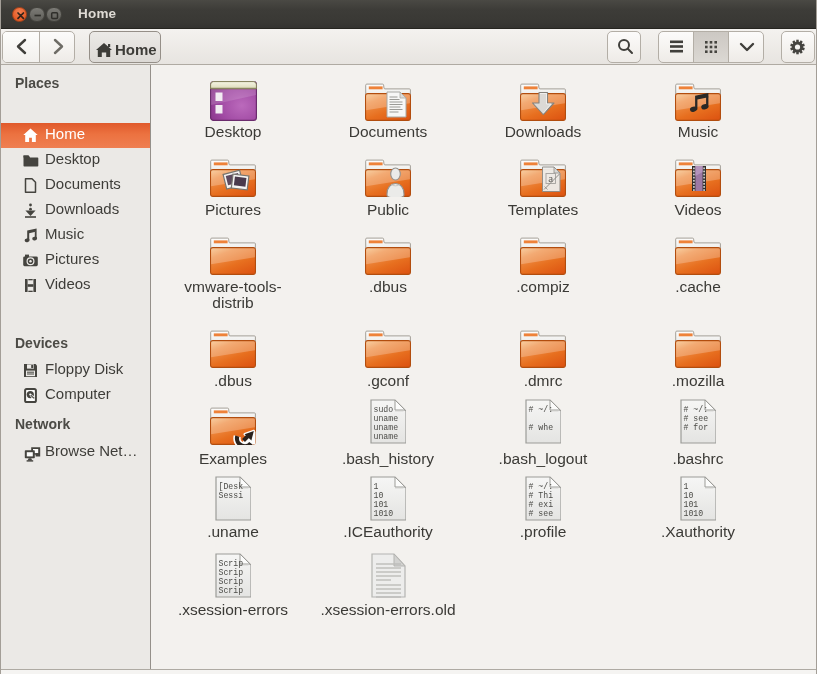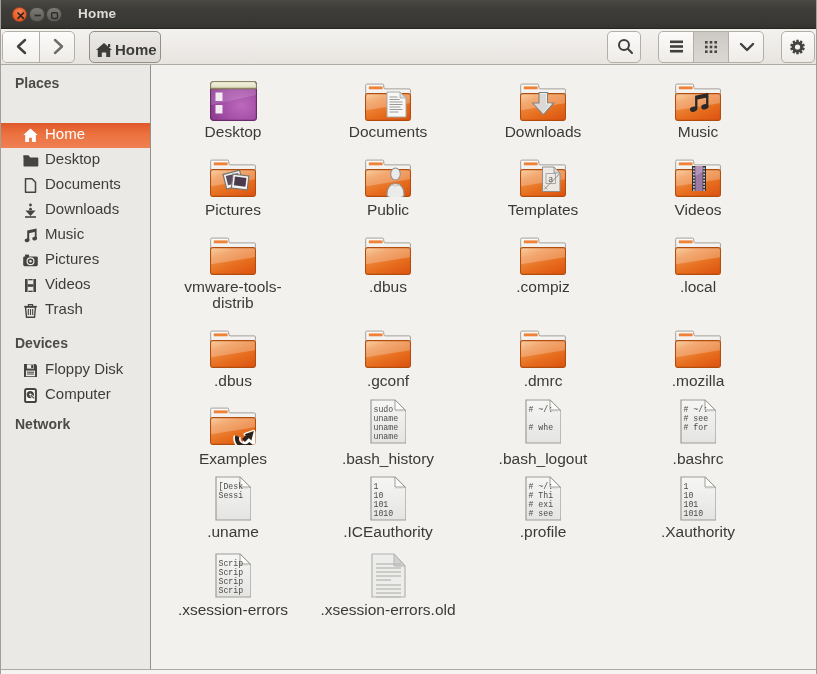--- a/index.html
+++ b/index.html
@@ -167,29 +167,20 @@
         <rect x="3" y="2" width="2.6" height="13" fill="#45443f"></rect>
         <rect x="11.4" y="2" width="2.6" height="13" fill="#45443f"></rect>
         <rect x="5.6" y="7.2" width="5.8" height="2.6" fill="#45443f"></rect>
         <g fill="#45443f">
           <rect x="6.3" y="2" width="4.4" height="1.3"></rect>
           <rect x="6.3" y="13.7" width="4.4" height="1.3"></rect>
         </g>
       </svg>
       <span class="lbl">Videos</span>
     </div>
-<div class="srow" style="top:233px">
-      <svg width="17" height="17" viewBox="0 0 17 17">
-        <path d="M3.5 5h10l-1 10.2h-8z" fill="none" stroke="#45443f" stroke-width="1.4"></path>
-        <path d="M2.2 4.6h12.6" stroke="#45443f" stroke-width="1.5"></path>
-        <path d="M6.5 4.2V2.6h4v1.6" fill="none" stroke="#45443f" stroke-width="1.3"></path>
-        <path d="M6.3 7v6M8.5 7v6M10.7 7v6" stroke="#45443f" stroke-width="1.1"></path>
-      </svg>
-      <span class="lbl">Trash</span>
-    </div>
 <div class="shead" style="top:271.1px">Devices</div>
 <div class="srow" style="top:293px">
       <svg width="17" height="17" viewBox="0 0 17 17">
         <path d="M2 2h11.5L15 3.5V15H2z" fill="#45443f"></path>
         <rect x="5" y="2.4" width="7" height="4.2" fill="#eceae7"></rect>
         <rect x="9.2" y="3" width="2.2" height="3" fill="#45443f"></rect>
         <rect x="4" y="8.6" width="9" height="5.6" fill="#eceae7"></rect>
         <path d="M5 10.2h7M5 12h7" stroke="#45443f" stroke-width="1"></path>
       </svg>
       <span class="lbl">Floppy Disk</span>
@@ -199,20 +190,34 @@
         <rect x="3.1" y="2" width="10.8" height="13" rx="1.6" fill="#fdfdfc" stroke="#45443f" stroke-width="2"></rect>
         <circle cx="8.3" cy="7.6" r="3.6" fill="#45443f"></circle>
         <circle cx="8.3" cy="7.6" r="1.1" fill="#fdfdfc"></circle>
         <path d="M8.8 8.1l3.3 3.6" stroke="#fdfdfc" stroke-width="2.4"></path>
         <path d="M8.8 8.1l2.8 3" stroke="#45443f" stroke-width="1.1"></path>
         <path d="M11 10.2l1.6.2-.6 1.5z" fill="#45443f"></path>
       </svg>
       <span class="lbl">Computer</span>
     </div>
 <div class="shead" style="top:351.9px">Network</div>
+<div class="srow" style="top:375px">
+      <svg width="19" height="18" viewBox="0 0 19 18">
+        <g fill="#45443f">
+          <path d="M9.2 3.2h9v9.3h-4.6v-2h-4.4z"></path>
+        </g>
+        <rect x="11" y="5" width="5.2" height="4.2" fill="#fdfdfc"></rect>
+        <rect x="13.6" y="9.2" width="3" height="1.8" fill="#45443f"></rect>
+        <rect x="2.8" y="6.3" width="10" height="8" rx="0.8" fill="#45443f"></rect>
+        <rect x="4.8" y="8.2" width="6" height="4.2" fill="#fdfdfc"></rect>
+        <path d="M6.6 14.3h2.6l1 2.2H5.6z" fill="#45443f"></path>
+        <rect x="4.6" y="16.2" width="6.6" height="1.4" fill="#45443f"></rect>
+      </svg>
+      <span class="lbl">Browse Net…</span>
+    </div>
 </div>
 <div class="content">
 <svg width="0" height="0" style="position:absolute">
 <defs>
 <linearGradient id="fg" x1="0" y1="0" x2=".75" y2="1.15">
   <stop offset="0" stop-color="#f6c287"></stop>
           <stop offset=".25" stop-color="#ef9048"></stop>
   <stop offset=".6" stop-color="#e76f1f"></stop>
           <stop offset="1" stop-color="#dc5110"></stop>
 </linearGradient>
@@ -375,21 +380,21 @@
 <div class="cell" style="left:315px;top:0px">
       <div class="icw" style="top:210.0px;transform:translateY(-100%)"><svg width="46" height="38" viewBox="0 0 46 38" style="display:inline-block">
           <use href="#folderbase"></use>
         </svg></div>
       <div class="cap" style="top:213.5px">.compiz</div>
     </div>
 <div class="cell" style="left:470px;top:0px">
       <div class="icw" style="top:210.0px;transform:translateY(-100%)"><svg width="46" height="38" viewBox="0 0 46 38" style="display:inline-block">
           <use href="#folderbase"></use>
         </svg></div>
-      <div class="cap" style="top:213.5px">.local</div>
+      <div class="cap" style="top:213.5px">.cache</div>
     </div>
 <div class="cell" style="left:5px;top:0px">
       <div class="icw" style="top:302.5px;transform:translateY(-100%)"><svg width="46" height="38" viewBox="0 0 46 38" style="display:inline-block">
           <use href="#folderbase"></use>
         </svg></div>
       <div class="cap" style="top:308.3px">.dbus</div>
     </div>
 <div class="cell" style="left:160px;top:0px">
       <div class="icw" style="top:302.5px;transform:translateY(-100%)"><svg width="46" height="38" viewBox="0 0 46 38" style="display:inline-block">
           <use href="#folderbase"></use>

